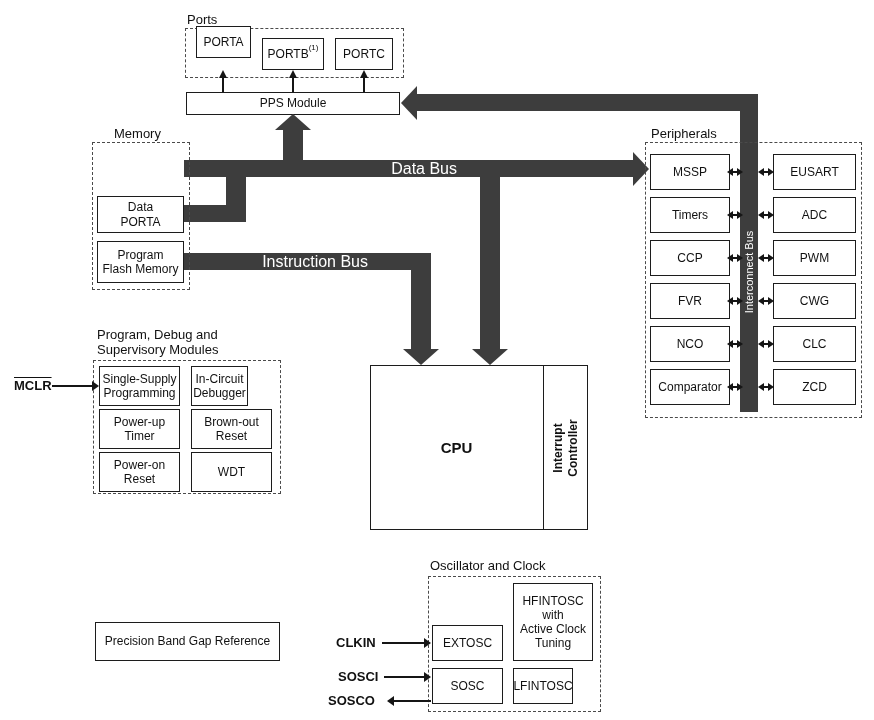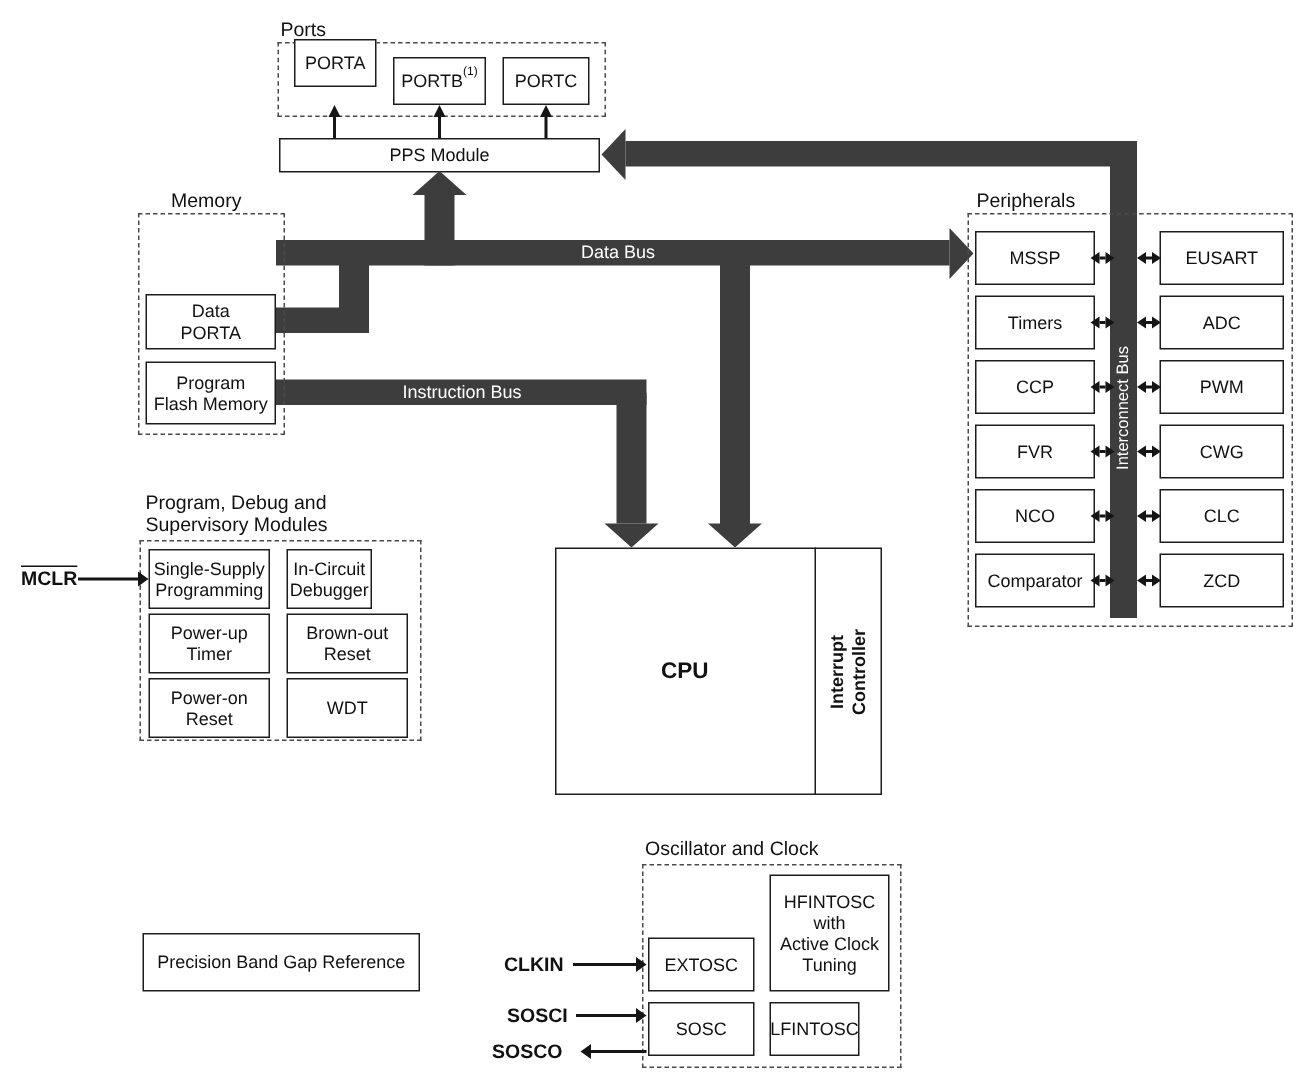--- a/index.html
+++ b/index.html
@@ -9,21 +9,21 @@
 
   .box { position:absolute; background:#fff; border:1px solid #1c1c1c;
          display:flex; align-items:center; justify-content:center;
          text-align:center; font-size:12px; line-height:1.18; white-space:pre-line; }
   .box sup { font-size:8px; align-self:flex-start; margin-top:4px; }
 
   .group { position:absolute; border:1px dashed #4a4a4a; }
   .glabel { position:absolute; font-size:13px; white-space:pre-line; line-height:1.18; }
 
   .bus { position:absolute; background:var(--c-bus,#3d3d3d); }
-  .bus-label { position:absolute; color:#fff; font-size:12px; text-align:center; line-height:17px; }
+  .bus-label { position:absolute; color:#fff; font-size:16px; text-align:right; line-height:17px; }
   .tri { position:absolute; width:0; height:0; }
   .bhead-r { border-top:17px solid transparent; border-bottom:17px solid transparent; border-left:16px solid var(--c-bus,#3d3d3d); }
   .bhead-l { border-top:17px solid transparent; border-bottom:17px solid transparent; border-right:16px solid var(--c-bus,#3d3d3d); }
   .bhead-u { border-left:18px solid transparent; border-right:18px solid transparent; border-bottom:16px solid var(--c-bus,#3d3d3d); }
   .bhead-d { border-left:18px solid transparent; border-right:18px solid transparent; border-top:16px solid var(--c-bus,#3d3d3d); }
 
   .arrow-h { position:absolute; height:2px; background:#151515; }
   .arrow-v { position:absolute; width:2px; background:#151515; }
   .head-r::after  { content:""; position:absolute; right:-7px; top:-4px;
                     border-top:5px solid transparent; border-bottom:5px solid transparent; border-left:7px solid #151515; }

